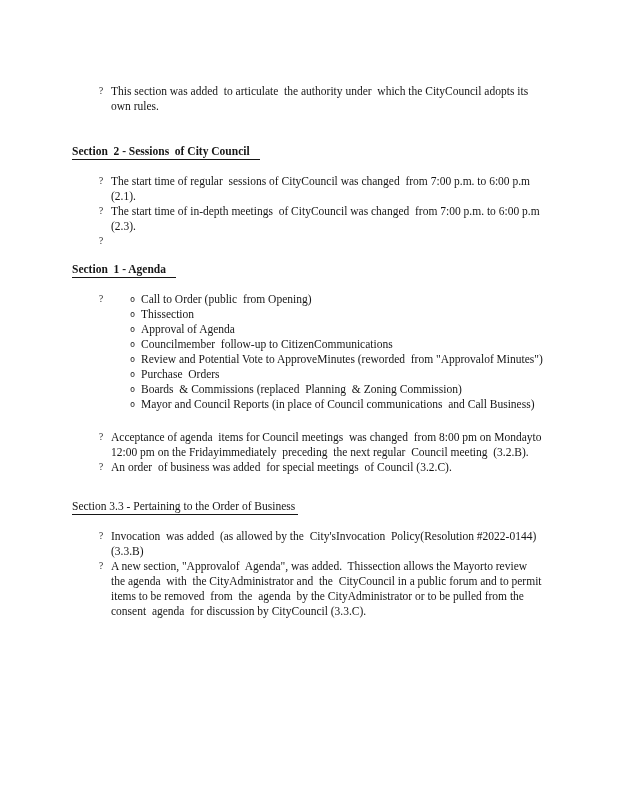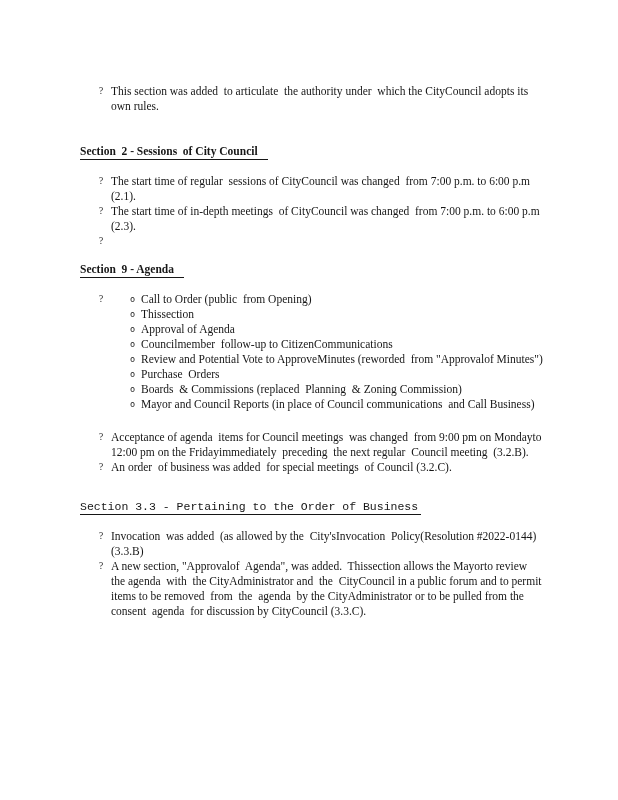--- a/index.html
+++ b/index.html
@@ -30,30 +30,30 @@
   
   .sublist { list-style: none; margin: 12px 0 0 0; padding: 0 0 0 58px; }
   .sublist > li { position: relative; padding-left: 22px; text-indent: -11px; }
   .sublist .bmark {
     position: absolute; left: 0; top: 0; text-indent: 0;
     font-size: 8.5px;
     font-family: "DejaVu Sans Mono", monospace;
   }
 
   
-  .heading-row { margin: 8px; }
+  .heading-row { margin: 0; }
   .heading {
     display: inline-block;
     margin: 0;
     font-size: 11.5px;
     font-weight: bold;
     border-bottom: 1px solid #161616;
     padding-right: 10px;
   }
-  .heading.regular { font-weight: normal; padding-right: 3px; font-family: Liberation Mono, monospace; }
+  .heading.regular { font-weight: normal; padding-right: 3px; }
 
   
   .mt-30 { margin-top: 30px; }
   .mt-28 { margin-top: 28px; }
   .mt-24 { margin-top: 24px; }
   .mt-18 { margin-top: 18px; }
   .mt-14 { margin-top: 14px; }
 </style>
 </head>
 <body>
@@ -79,21 +79,21 @@
     <li>
       <span class="bmark">?</span>
       <span class="btext">The start time of in-depth meetings  of CityCouncil was changed  from 7:00 p.m. to 6:00 p.m (2.3).</span>
     </li>
     <li>
       <span class="bmark">?</span>
     </li>
   </ul>
 
   <div class="heading-row mt-28">
-    <h2 class="heading">Section  9 - Agenda</h2>
+    <h2 class="heading">Section  1 - Agenda</h2>
   </div>
 
   <ul class="blist mt-14">
     <li>
       <span class="bmark">?</span>
     </li>
   </ul>
 
   <ul class="sublist">
     <li>
@@ -126,21 +126,21 @@
     </li>
     <li>
       <span class="bmark">o</span>
       <span class="btext">Mayor and Council Reports (in place of Council communications  and Call Business)</span>
     </li>
   </ul>
 
   <ul class="blist mt-18">
     <li>
       <span class="bmark">?</span>
-      <span class="btext">Acceptance of agenda  items for Council meetings  was changed  from 9:00 pm on Mondayto 12:00 pm on the Fridayimmediately  preceding  the next regular  Council meeting  (3.2.B).</span>
+      <span class="btext">Acceptance of agenda  items for Council meetings  was changed  from 8:00 pm on Mondayto 12:00 pm on the Fridayimmediately  preceding  the next regular  Council meeting  (3.2.B).</span>
     </li>
     <li>
       <span class="bmark">?</span>
       <span class="btext">An order  of business was added  for special meetings  of Council (3.2.C).</span>
     </li>
   </ul>
 
   <div class="heading-row mt-24">
     <h2 class="heading regular">Section 3.3 - Pertaining to the Order of Business</h2>
   </div>

